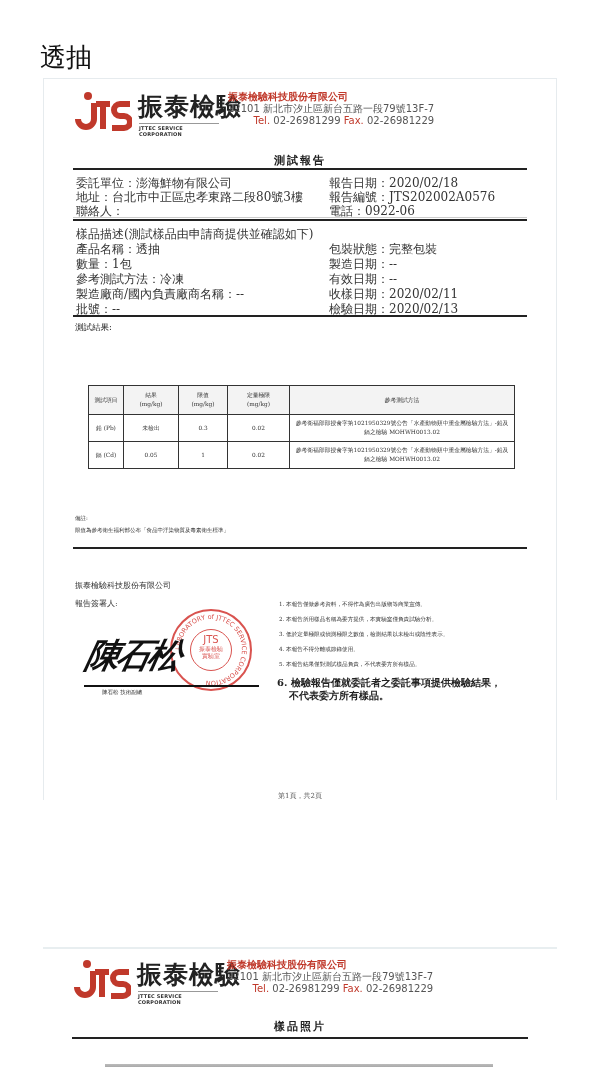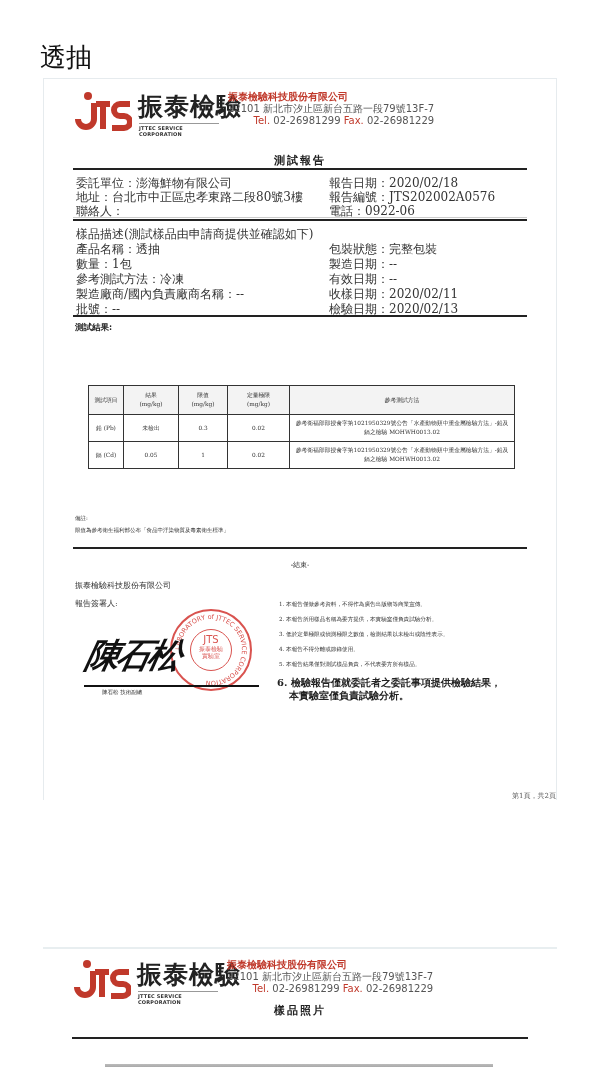--- a/index.html
+++ b/index.html
@@ -14,39 +14,39 @@
   .brand-en { position:absolute; left:67px; top:36px; font-family:"DejaVu Sans", sans-serif; font-size:5px; font-weight:bold; color:#333; border-top:1px solid #999; padding-top:1px; width:80px; letter-spacing:0.2px; }
   .company-block { position:absolute; left:156px; top:4px; font-family:"DejaVu Sans", sans-serif; line-height:12px; }
   .company-name { font-size:10px; font-weight:bold; color:#c0392b; }
   .company-addr { font-size:10px; color:#555; }
   .company-tel { font-size:10px; color:#555;text-align:right; }
   .company-tel .lbl { color:#c0392b; }
   .doc-title { position:absolute; left:0; right:0; top:74px; text-align:center; font-size:11px; font-weight:bold; letter-spacing:2px; color:#222; }
   .rule-thick { position:absolute; left:29px; right:29px; height:2px; background:#222; }
   .rule-thin { position:absolute; left:29px; right:29px; height:1px; background:#ccc; }
   .field { position:absolute; font-size:12px; color:#333; white-space:nowrap; }
-  .section-label { position:absolute; font-size:8.5px; color:#222; font-weight:bold; }
+  .section-label { position:absolute; font-size:8.5px; color:#222; font-weight:normal; }
   table.results { position:absolute; left:44px; top:306px; width:427px; border-collapse:collapse; font-size:5.8px; color:#333; }
   table.results th, table.results td { border:1px solid #333; text-align:center; padding:2px 3px; line-height:9px; }
   table.results th { background:#f3f3f3; font-weight:normal; height:24px; }
   table.results td { height:22px; }
   .notes-small { position:absolute; font-size:5.5px; color:#333; }
   .end-mark { position:absolute; left:0; right:0; text-align:center; font-size:7px; color:#333; }
   .disclaimer { position:absolute; left:235px; font-size:5.6px; color:#333; white-space:nowrap; }
   .disclaimer-big { position:absolute; left:233px; font-size:10px; font-weight:bold; color:#222; line-height:13px; }
   .signature-area { position:absolute; left:30px; top:530px; width:195px; height:100px; }
   .stamp { position:absolute; left:96px; top:0px; width:82px; height:82px; border-radius:50%; border:2px solid #d9534f; box-sizing:border-box; }
   .stamp-inner { position:absolute; left:18px; top:18px; width:42px; height:42px; border-radius:50%; border:1.5px solid #d9534f; box-sizing:border-box; text-align:center; font-family:"DejaVu Sans", sans-serif; color:#d9534f; }
   .stamp-inner .s-logo { font-size:10px; font-weight:normal; margin-top:5px; line-height:10px; }
   .stamp-inner .s-t { font-size:6px; line-height:7px; }
   .stamp-ring { position:absolute; left:0; top:0; width:78px; height:78px; }
   .sig-text { position:absolute; left:12px; top:24px; font-family:"DejaVu Serif", serif; font-size:34px; font-style:italic; font-weight:bold; color:#111; transform:skewX(-12deg); letter-spacing:-3px; }
   .sig-line { position:absolute; left:10px; top:76px; width:175px; height:1.5px; background:#111; }
   .sig-caption { position:absolute; left:28px; top:80px; font-size:5.5px; color:#333; }
-  .page-number { position:absolute; left:0; right:0; top:712px; text-align:right; font-size:7px; color:#555; }
+  .page-number { position:absolute; left:0; right:0; top:712px; text-align:center; font-size:7px; color:#555; }
   .photo-strip { position:absolute; left:62px; top:115px; width:388px; height:6px; background:linear-gradient(#bbb,#999); }
 </style>
 </head>
 <body>
 
 <div class="page-heading">透抽</div>
 
 <div class="doc-page" id="page1">
   <div class="letterhead">
     <svg class="logo-mark" viewBox="0 0 58 40">
@@ -124,21 +124,20 @@
         <td>1</td>
         <td>0.02</td>
         <td>參考衛福部部授食字第1021950329號公告「水產動物類中重金屬檢驗方法」-鉛及鎘之檢驗 MOHWH0013.02</td>
       </tr>
     </tbody>
   </table>
 
   <div class="notes-small" style="left:31px;top:436px">備註:</div>
   <div class="notes-small" style="left:31px;top:448px">限值為參考衛生福利部公布「食品中汙染物質及毒素衛生標準」</div>
   <div class="rule-thick" style="top:468px"></div>
-  <div class="end-mark" style="top:481px">-結束-</div>
 
   <div class="field" style="left:31px;top:501px;font-size:8px">振泰檢驗科技股份有限公司</div>
   <div class="field" style="left:31px;top:519px;font-size:8px">報告簽署人:</div>
 
   <div class="signature-area">
     <div class="stamp">
       <svg class="stamp-ring" viewBox="0 0 78 78">
         <defs>
             <path id="ring" d="M39,39 m-31,0 a31,31 0 1,1 62,0 a31,31 0 1,1 -62,0"></path>
           </defs>
@@ -155,21 +154,21 @@
     <div class="sig-caption">陳石松   技術副總</div>
   </div>
 
   <div class="disclaimer" style="top:522px">1. 本報告僅做參考資料，不得作為廣告出版物等商業宣傳。</div>
   <div class="disclaimer" style="top:537px">2. 本報告所用樣品名稱為委方提供，本實驗室僅負責試驗分析。</div>
   <div class="disclaimer" style="top:552px">3. 低於定量極限或偵測極限之數值，檢測結果以未檢出或陰性表示。</div>
   <div class="disclaimer" style="top:567px">4. 本報告不得分離或節錄使用。</div>
   <div class="disclaimer" style="top:582px">5. 本報告結果僅對測試樣品負責，不代表委方所有樣品。</div>
   <div class="disclaimer-big" style="top:597px">
     <div>6. 檢驗報告僅就委託者之委託事項提供檢驗結果，</div>
-    <div style="padding-left:12px">本實驗室僅負責試驗分析。</div>
+    <div style="padding-left:12px">不代表委方所有樣品。</div>
   </div>
 
   <div class="page-number">第1頁，共2頁</div>
 </div>
 
 <div class="doc-page" id="page2">
   <div class="letterhead" style="top:6px">
     <svg class="logo-mark" viewBox="0 0 58 40">
       <circle cx="14" cy="5" r="4" fill="#c0392b"></circle>
       <path d="M14 12 V28 a8 8 0 0 1 -16 0" stroke="#c0392b" stroke-width="6" fill="none" transform="translate(6,0)"></path>
@@ -183,16 +182,16 @@
       <div class="company-name">振泰檢驗科技股份有限公司</div>
       <div class="company-addr">22101 新北市汐止區新台五路一段79號13F-7</div>
       <div class="company-tel">
         <span class="lbl">Tel.</span>
         <span>02-26981299</span>
         <span class="lbl">Fax.</span>
         <span>02-26981229</span>
       </div>
     </div>
   </div>
-  <div class="doc-title" style="top:54px">樣品照片</div>
+  <div class="doc-title" style="top:70px">樣品照片</div>
   <div class="rule-thick" style="top:88px"></div>
   <div class="photo-strip"></div>
 </div>
 
 </body></html>

